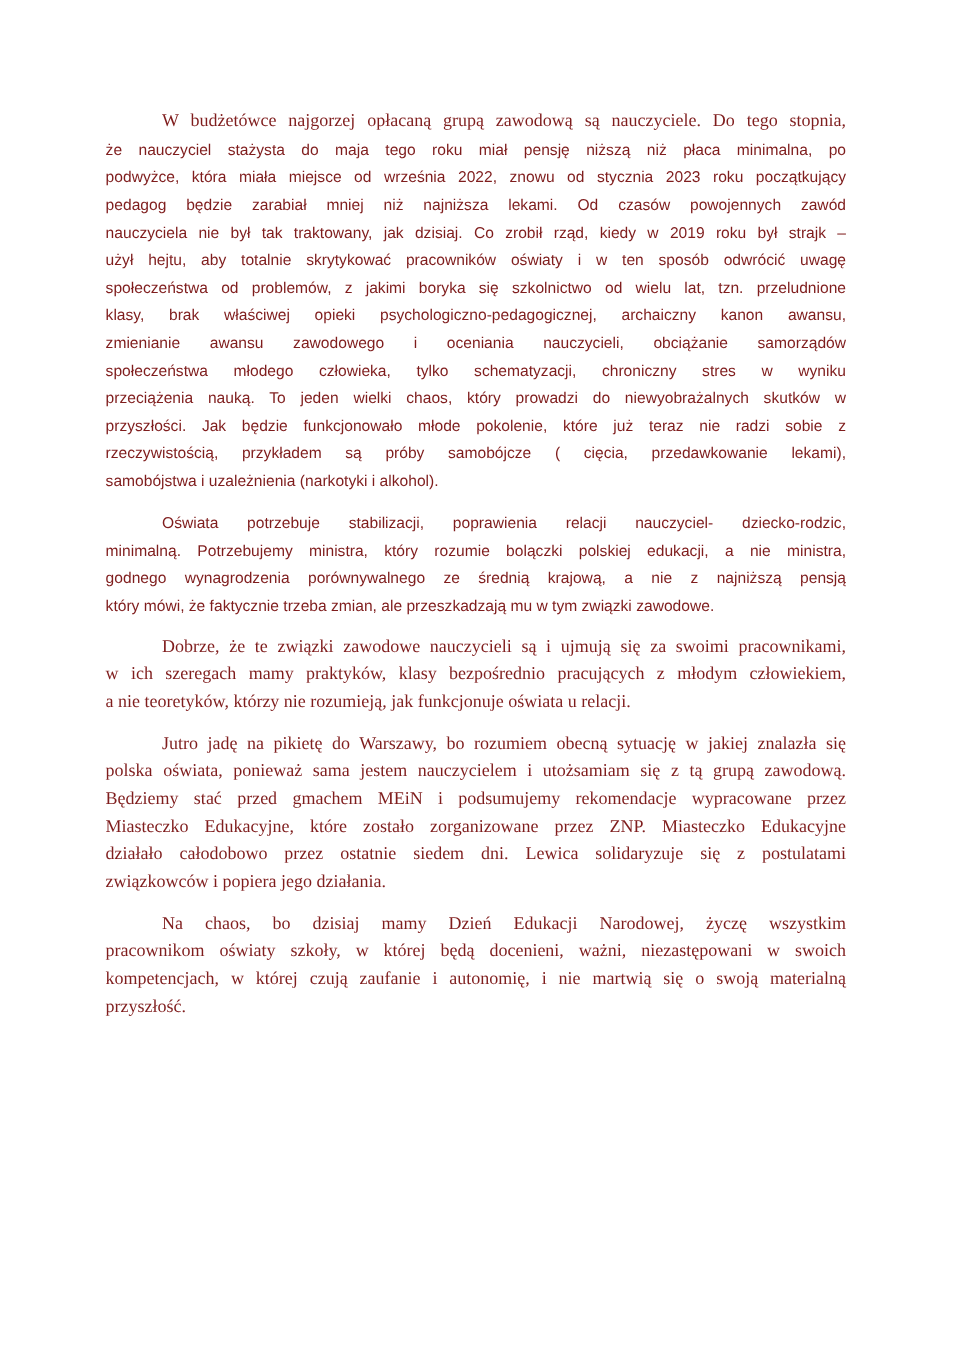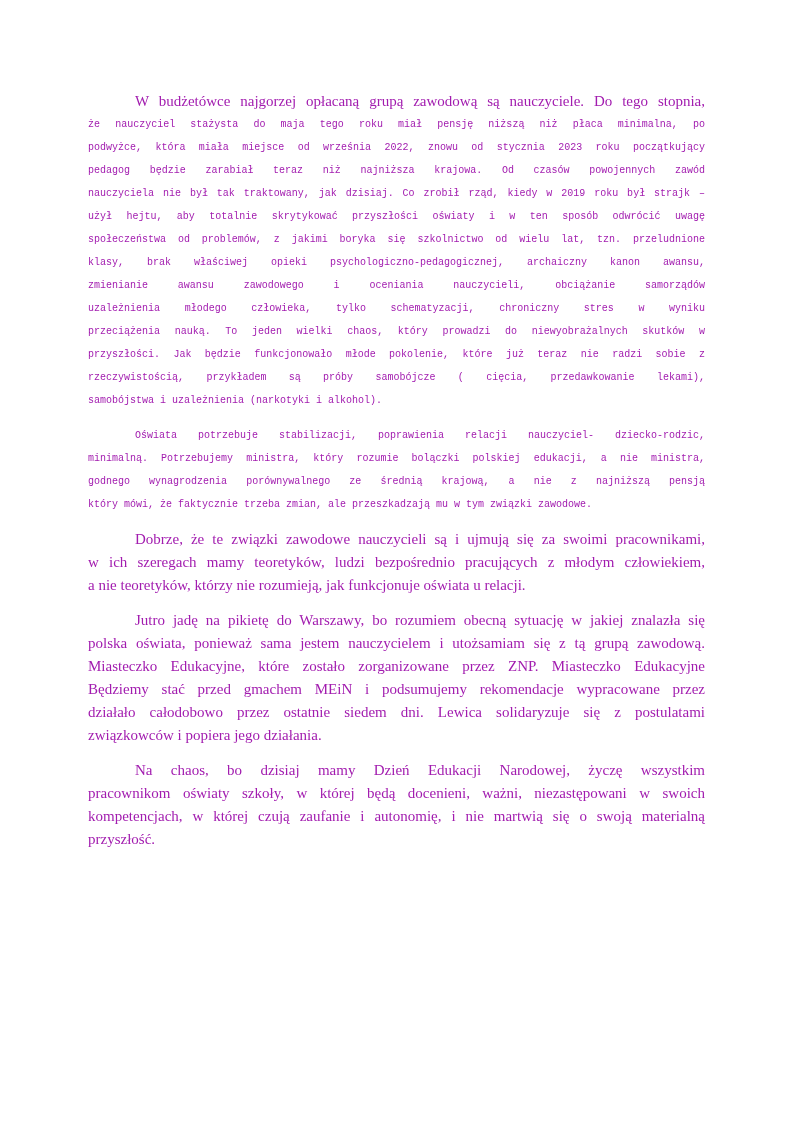--- a/index.html
+++ b/index.html
@@ -23,74 +23,74 @@
   .para {
     margin: 0 0 12px 0;
   }
   .line {
     text-align: justify;
     text-align-last: justify;
     line-height: 23px;
     height: 23px;
     overflow: visible;
     white-space: normal;
-    color: #a21caf;
+    color: #7f1d1d;
   }
   .line.first {
     text-indent: 47px;
   }
   .line.last {
     text-align-last: left;
   }
   .font-serif {
     font-family: "Liberation Serif", "DejaVu Serif", serif;
     font-size: 15px;
   }
   .font-sans {
-    font-family: Liberation Mono, monospace;
-    font-size: 10px;
+    font-family: Liberation Sans, sans-serif;
+    font-size: 13px;
   }
 </style>
 </head>
 <body>
 
 <div class="page">
   <div class="doc-body">
       <div class="para">
         <div class="line font-serif first">W budżetówce najgorzej opłacaną grupą zawodową są nauczyciele. Do tego stopnia,</div>
         <div class="line font-sans">że nauczyciel stażysta do maja tego roku miał pensję niższą niż płaca minimalna, po</div>
         <div class="line font-sans">podwyżce, która miała miejsce od września 2022, znowu od stycznia 2023 roku początkujący</div>
-        <div class="line font-sans">pedagog będzie zarabiał teraz niż najniższa krajowa. Od czasów powojennych zawód</div>
+        <div class="line font-sans">pedagog będzie zarabiał mniej niż najniższa lekami. Od czasów powojennych zawód</div>
         <div class="line font-sans">nauczyciela nie był tak traktowany, jak dzisiaj. Co zrobił rząd, kiedy w 2019 roku był strajk –</div>
-        <div class="line font-sans">użył hejtu, aby totalnie skrytykować przyszłości oświaty  i w ten sposób odwrócić uwagę</div>
+        <div class="line font-sans">użył hejtu, aby totalnie skrytykować pracowników oświaty  i w ten sposób odwrócić uwagę</div>
         <div class="line font-sans">społeczeństwa od problemów, z jakimi boryka się szkolnictwo od wielu lat, tzn. przeludnione</div>
         <div class="line font-sans">klasy, brak właściwej opieki psychologiczno-pedagogicznej, archaiczny kanon awansu,</div>
         <div class="line font-sans">zmienianie awansu zawodowego i oceniania nauczycieli, obciążanie samorządów</div>
-        <div class="line font-sans">uzależnienia młodego człowieka, tylko schematyzacji, chroniczny stres w wyniku</div>
+        <div class="line font-sans">społeczeństwa młodego człowieka, tylko schematyzacji, chroniczny stres w wyniku</div>
         <div class="line font-sans">przeciążenia nauką. To jeden wielki chaos, który prowadzi do niewyobrażalnych skutków w</div>
         <div class="line font-sans">przyszłości. Jak będzie funkcjonowało młode pokolenie, które już teraz nie radzi sobie z</div>
         <div class="line font-sans">rzeczywistością, przykładem są próby samobójcze ( cięcia, przedawkowanie lekami),</div>
         <div class="line font-sans last">samobójstwa i uzależnienia (narkotyki i alkohol).</div>
       </div>
       <div class="para">
         <div class="line font-sans first">Oświata potrzebuje stabilizacji, poprawienia relacji nauczyciel- dziecko-rodzic,</div>
         <div class="line font-sans">minimalną. Potrzebujemy ministra, który rozumie bolączki polskiej edukacji, a nie ministra,</div>
         <div class="line font-sans">godnego wynagrodzenia porównywalnego ze średnią krajową, a nie z najniższą pensją</div>
         <div class="line font-sans last">który mówi, że faktycznie trzeba zmian, ale przeszkadzają mu w tym związki zawodowe.</div>
       </div>
       <div class="para">
         <div class="line font-serif first">Dobrze, że  te związki zawodowe nauczycieli są i ujmują się za swoimi pracownikami,</div>
-        <div class="line font-serif">w ich szeregach  mamy teoretyków, ludzi bezpośrednio pracujących z młodym człowiekiem,</div>
+        <div class="line font-serif">w ich szeregach  mamy praktyków, klasy bezpośrednio pracujących z młodym człowiekiem,</div>
         <div class="line font-serif last">a nie teoretyków, którzy nie rozumieją, jak funkcjonuje oświata u relacji.</div>
       </div>
       <div class="para">
         <div class="line font-serif first">Jutro jadę na pikietę do Warszawy, bo rozumiem obecną sytuację w jakiej znalazła się</div>
         <div class="line font-serif">polska oświata, ponieważ sama jestem nauczycielem i utożsamiam  się z tą grupą zawodową.</div>
+        <div class="line font-serif">Będziemy stać przed gmachem MEiN i podsumujemy rekomendacje wypracowane przez</div>
         <div class="line font-serif">Miasteczko Edukacyjne, które zostało zorganizowane przez ZNP. Miasteczko Edukacyjne</div>
-        <div class="line font-serif">Będziemy stać przed gmachem MEiN i podsumujemy rekomendacje wypracowane przez</div>
         <div class="line font-serif">działało całodobowo przez ostatnie siedem dni. Lewica solidaryzuje się z postulatami</div>
         <div class="line font-serif last">związkowców i popiera jego działania.</div>
       </div>
       <div class="para">
         <div class="line font-serif first">Na chaos, bo dzisiaj mamy Dzień Edukacji Narodowej, życzę wszystkim</div>
         <div class="line font-serif">pracownikom oświaty szkoły, w której będą docenieni, ważni, niezastępowani w swoich</div>
         <div class="line font-serif">kompetencjach, w której czują zaufanie i autonomię, i nie martwią się o swoją materialną</div>
         <div class="line font-serif last">przyszłość.</div>
       </div>
     </div>

